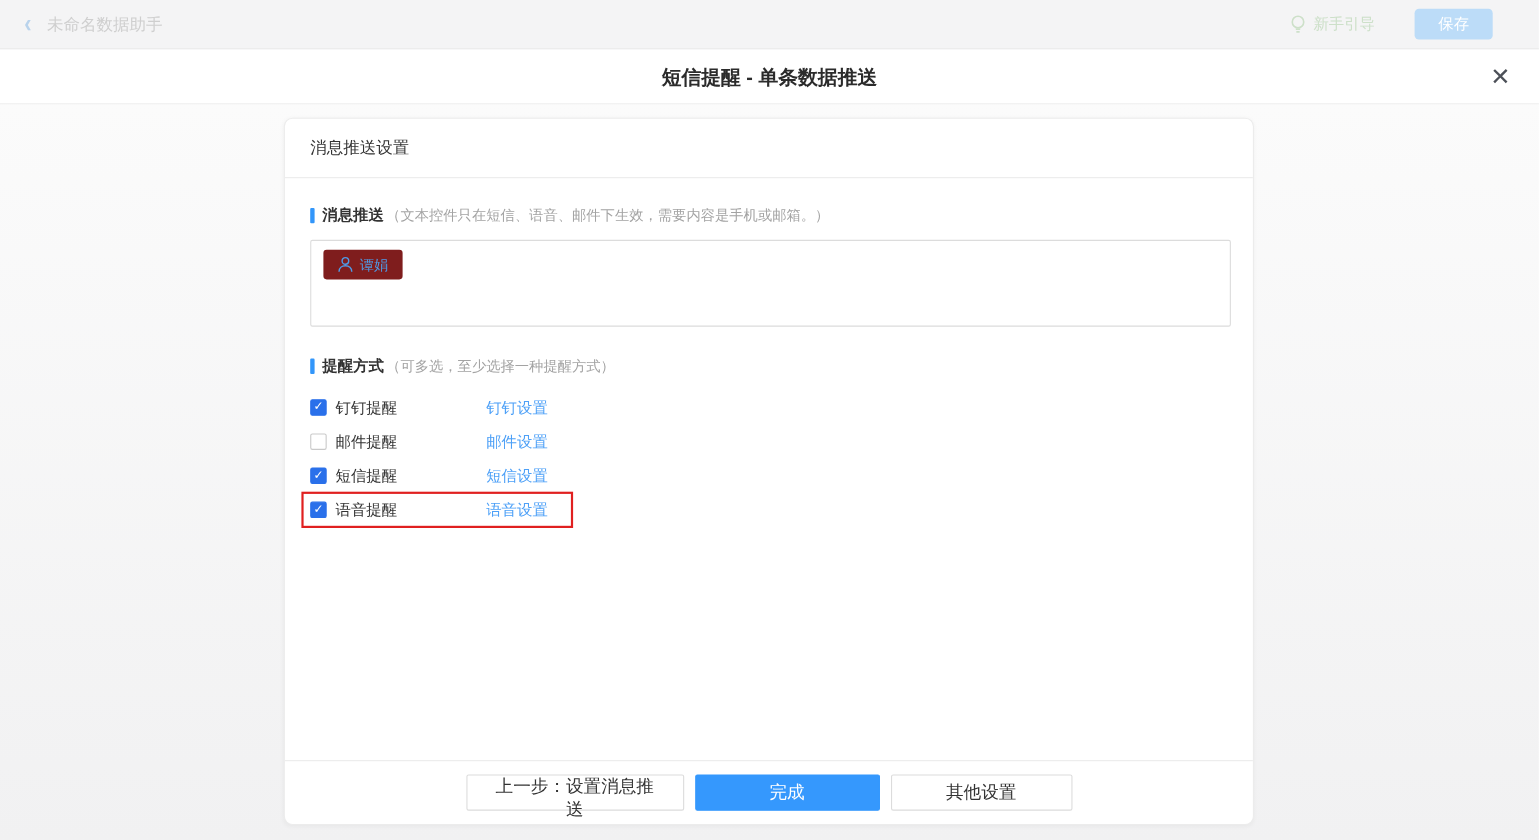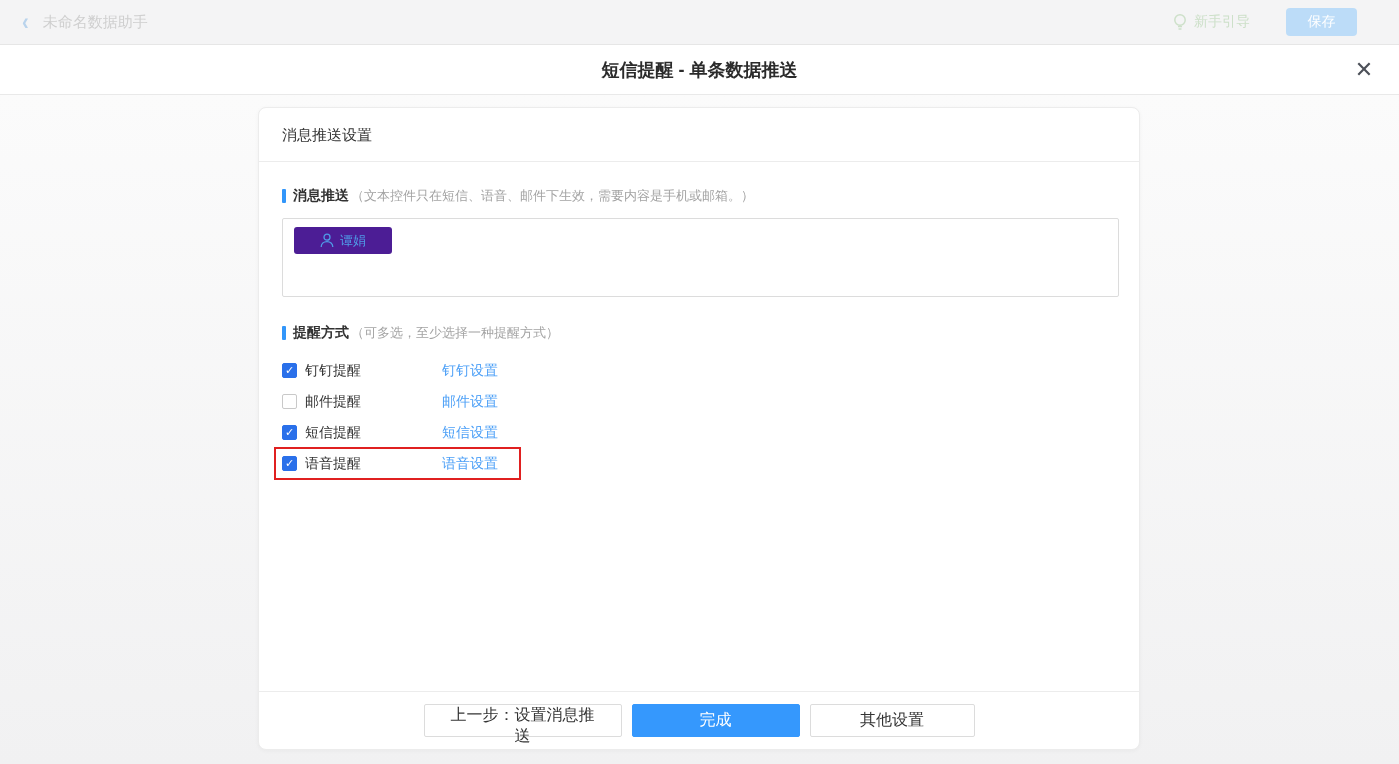--- a/index.html
+++ b/index.html
@@ -64,21 +64,21 @@
   .section-title { font-weight: bold; color: #333; }
   .section-note { color: #a3a3a3; font-size: 13px; margin-left: 2px; }
 
   .recipient-box {
     margin-top: 13px; width: 837px; height: 79px;
     border: 1px solid #dcdcdc; border-radius: 2px; background: #fff;
     padding: 8px 11px; cursor: text;
   }
   .chip {
     display: inline-flex; align-items: center; gap: 6px;
-    height: 27px; padding: 0 26px; background: #4c1d95; border-radius: 3px;
+    height: 27px; padding: 0 13px; background: #7f1d1d; border-radius: 3px;
     color: #4f9be7; font-size: 13px; cursor: pointer; font-family: Liberation Mono, monospace;
   }
   .chip svg { display: block; }
 
   .methods { margin-top: 27px; }
   .method-rows { margin-top: 13px; }
   .method-row { display: flex; align-items: center; height: 31px; position: relative; width: 400px; }
   .checkbox {
     width: 15px; height: 15px; border: 1px solid #c9c9c9; border-radius: 2px;
     background: #fff; cursor: pointer; flex: none;

